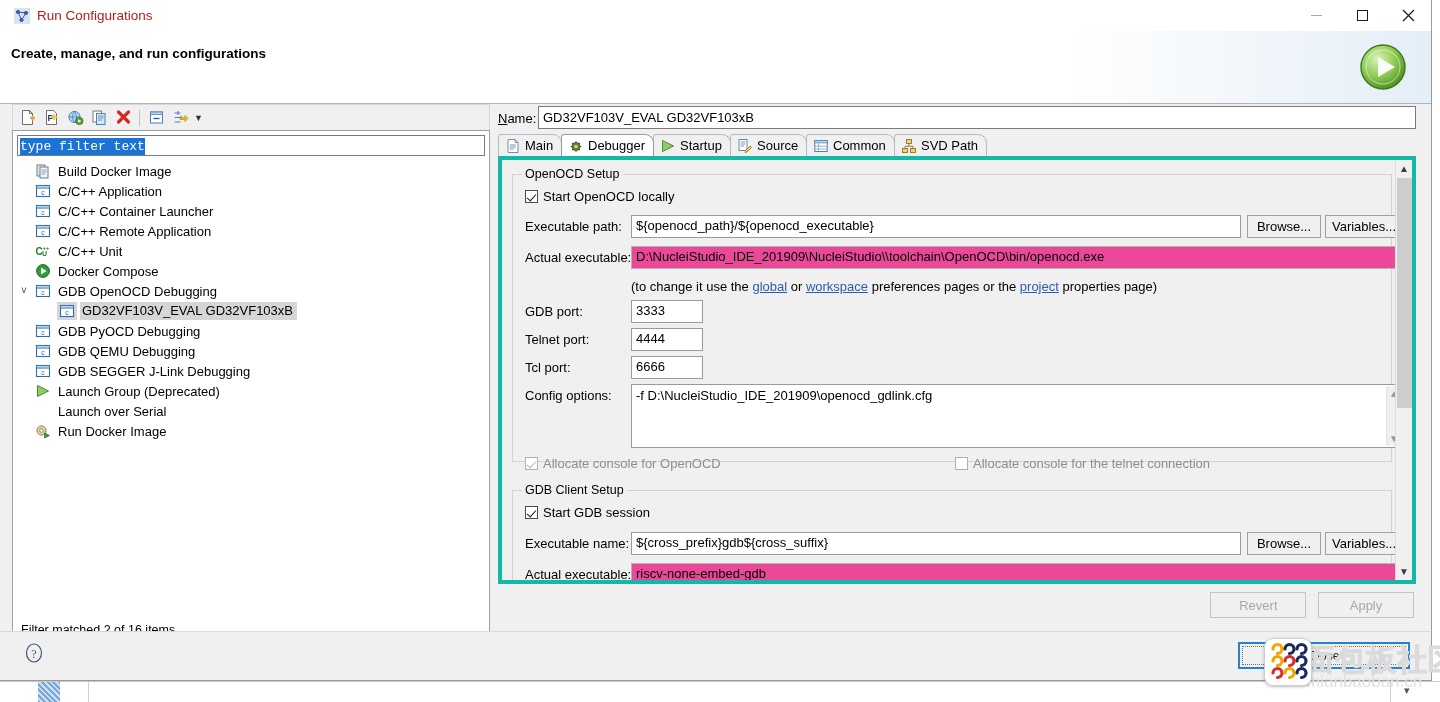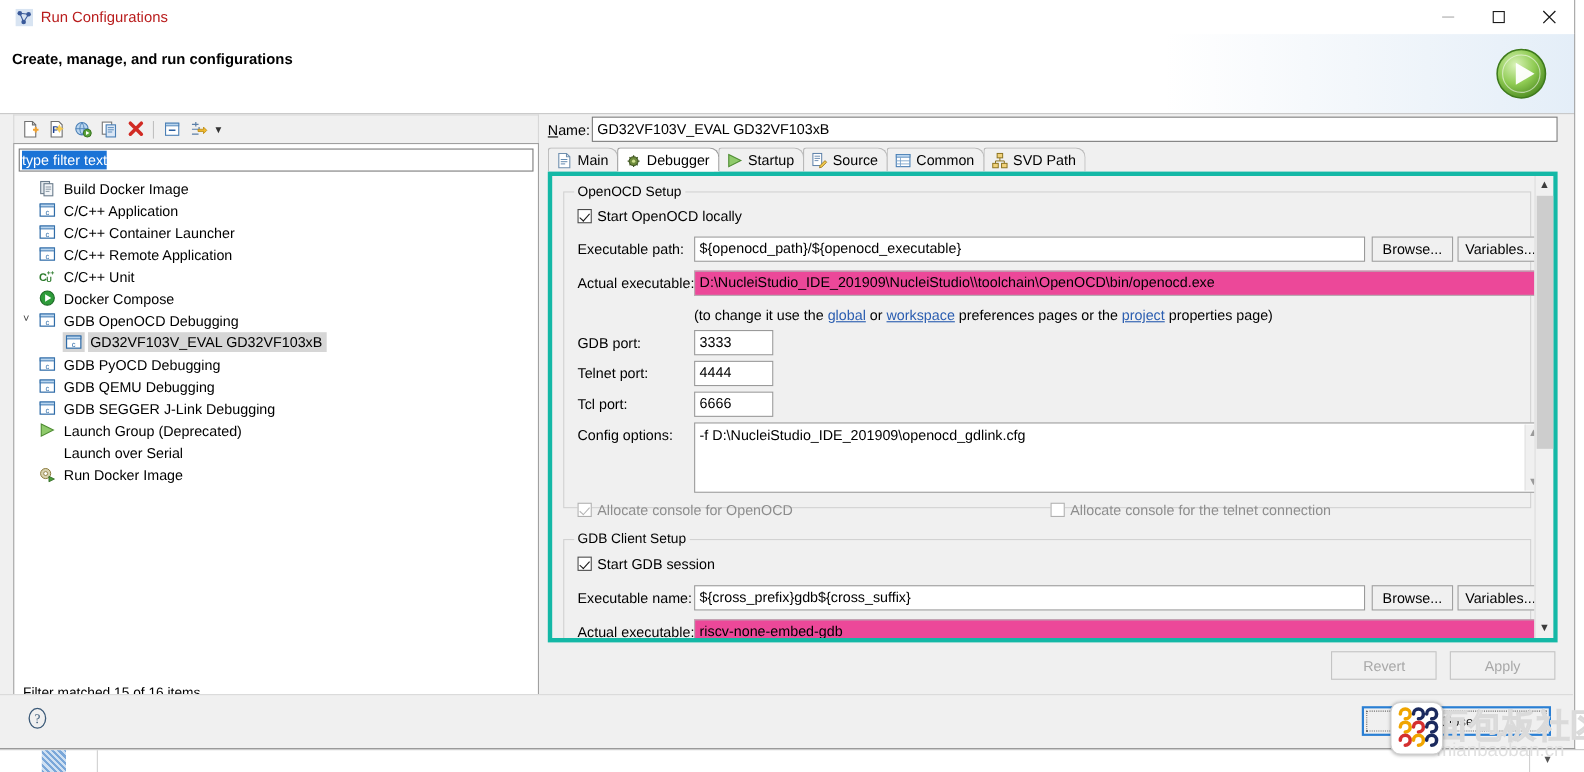--- a/index.html
+++ b/index.html
@@ -88,21 +88,21 @@
   #tree-box {
     position: relative; width: 478px; height: 514px;
     background: #ffffff; border: 1px solid #a0a0a0;
   }
   #filter-input {
     position: absolute; left: 4px; top: 4px; width: 468px; height: 21px;
     border: 1px solid #7a7a7a; background: #fff; padding: 0 2px;
     font-size: 13px; line-height: 19px;
   }
   #filter-input .sel {
-    background: #1a73d6; color: #ffffff; padding: 1px 0;
+    background: #1a73d6; color: #ffffff; padding: 1px 0; font-family: Liberation Mono, monospace;
   }
   #tree-items { position: absolute; left: 0; top: 30px; width: 100%; }
   .tree-row {
     position: relative; height: 20px; display: flex; align-items: center;
     padding-left: 22px; font-size: 13px; white-space: nowrap;
   }
   .tree-row.child { padding-left: 44px; }
   .tree-row.selected .row-label {
     background: #d6d6d6; padding: 1px 4px 2px 2px;
   }
@@ -505,21 +505,21 @@
               <span class="icon-wrap">
                 <svg width="16" height="16" viewBox="0 0 16 16">
                   <circle cx="6.5" cy="7.5" r="4.6" fill="#d8d2b0" stroke="#8c7a3e" stroke-width=".9"></circle>
                   <circle cx="6.5" cy="7.5" r="1.8" fill="#fff" stroke="#8c7a3e" stroke-width=".8"></circle>
                   <path d="M9.5 10 L14.5 12.5 L9.5 15 Z" fill="#4a9b38" stroke="#2d6421" stroke-width=".7"></path>
                 </svg>
               </span>
               <span class="row-label">Run Docker Image</span>
             </div>
           </div>
-        <div id="filter-status">Filter matched 15 of 16 items</div>
+        <div id="filter-status">Filter matched 2 of 16 items</div>
       </div>
     </div>
 
     <div id="right-panel">
 
       <div id="name-row">
         <div class="lbl"><u>N</u>ame:</div>
         <div id="name-field">GD32VF103V_EVAL GD32VF103xB</div>
       </div>
 

